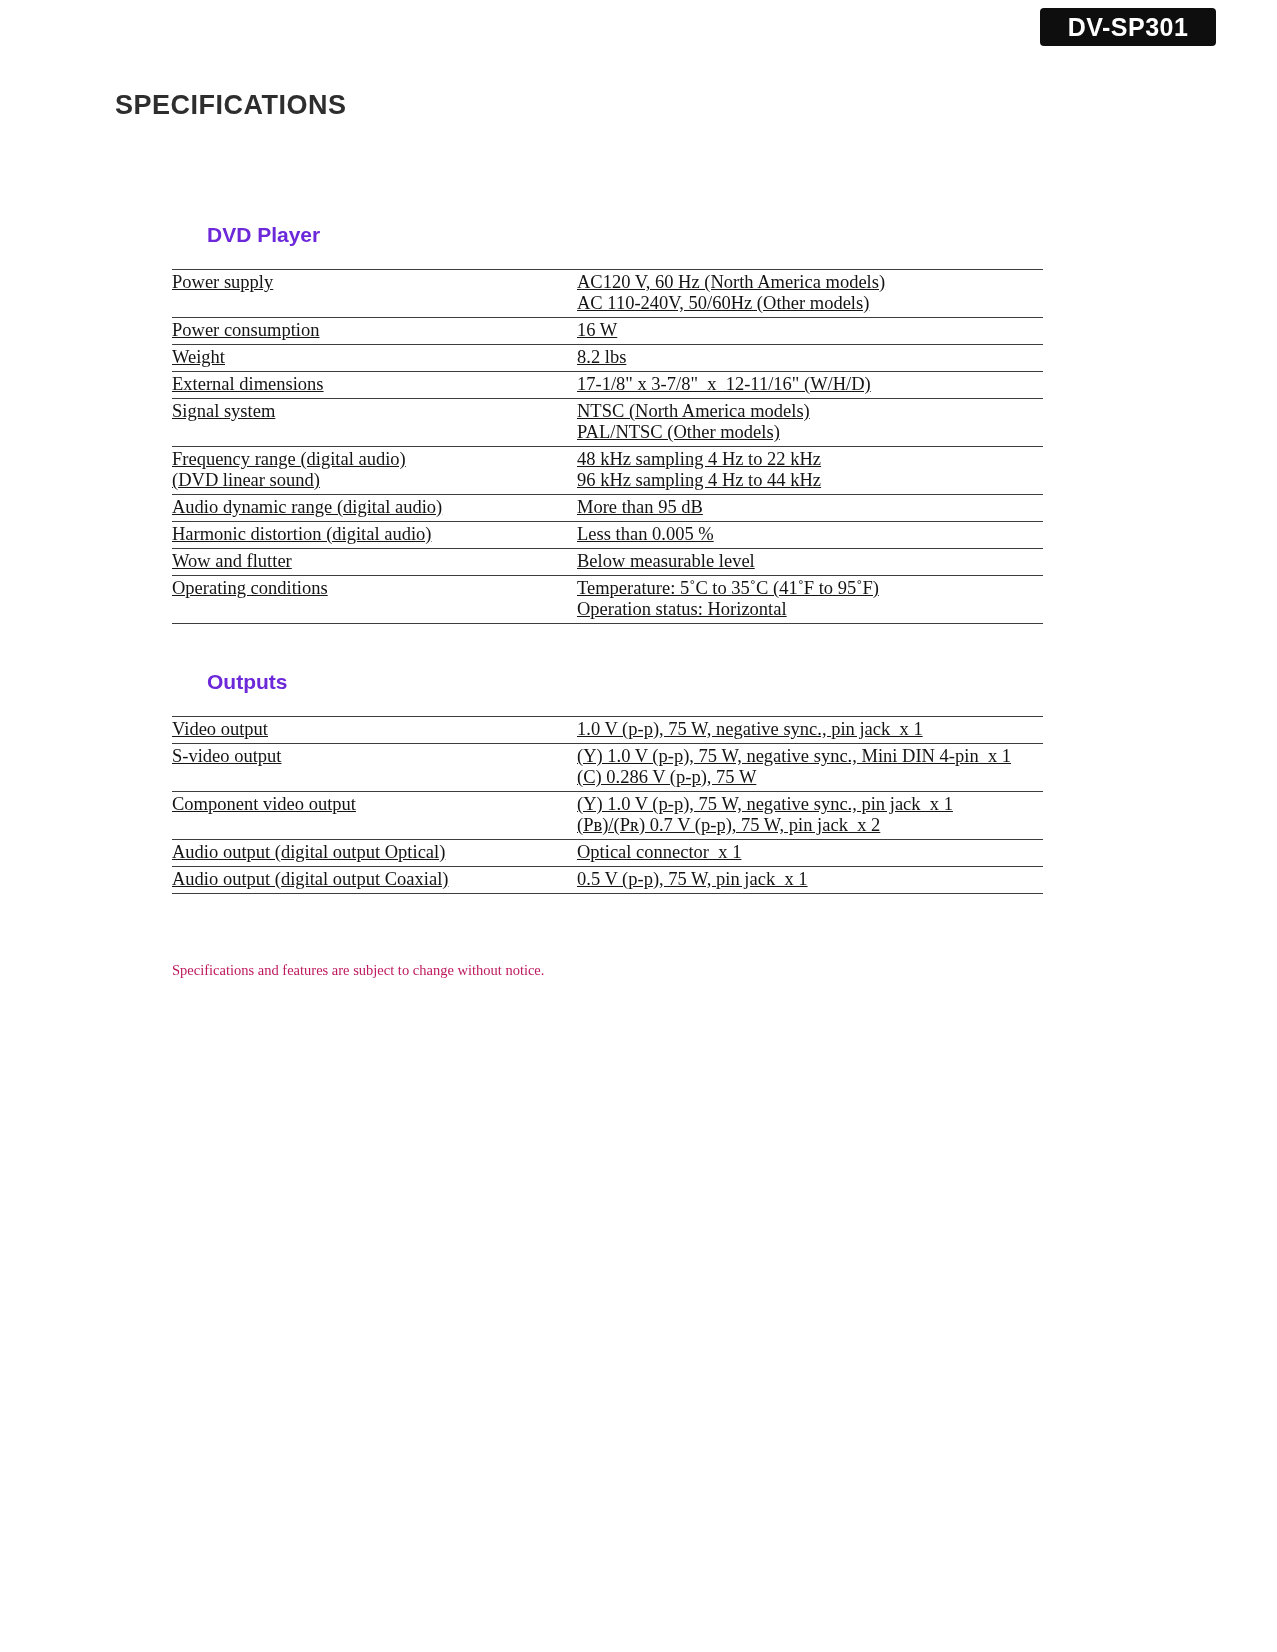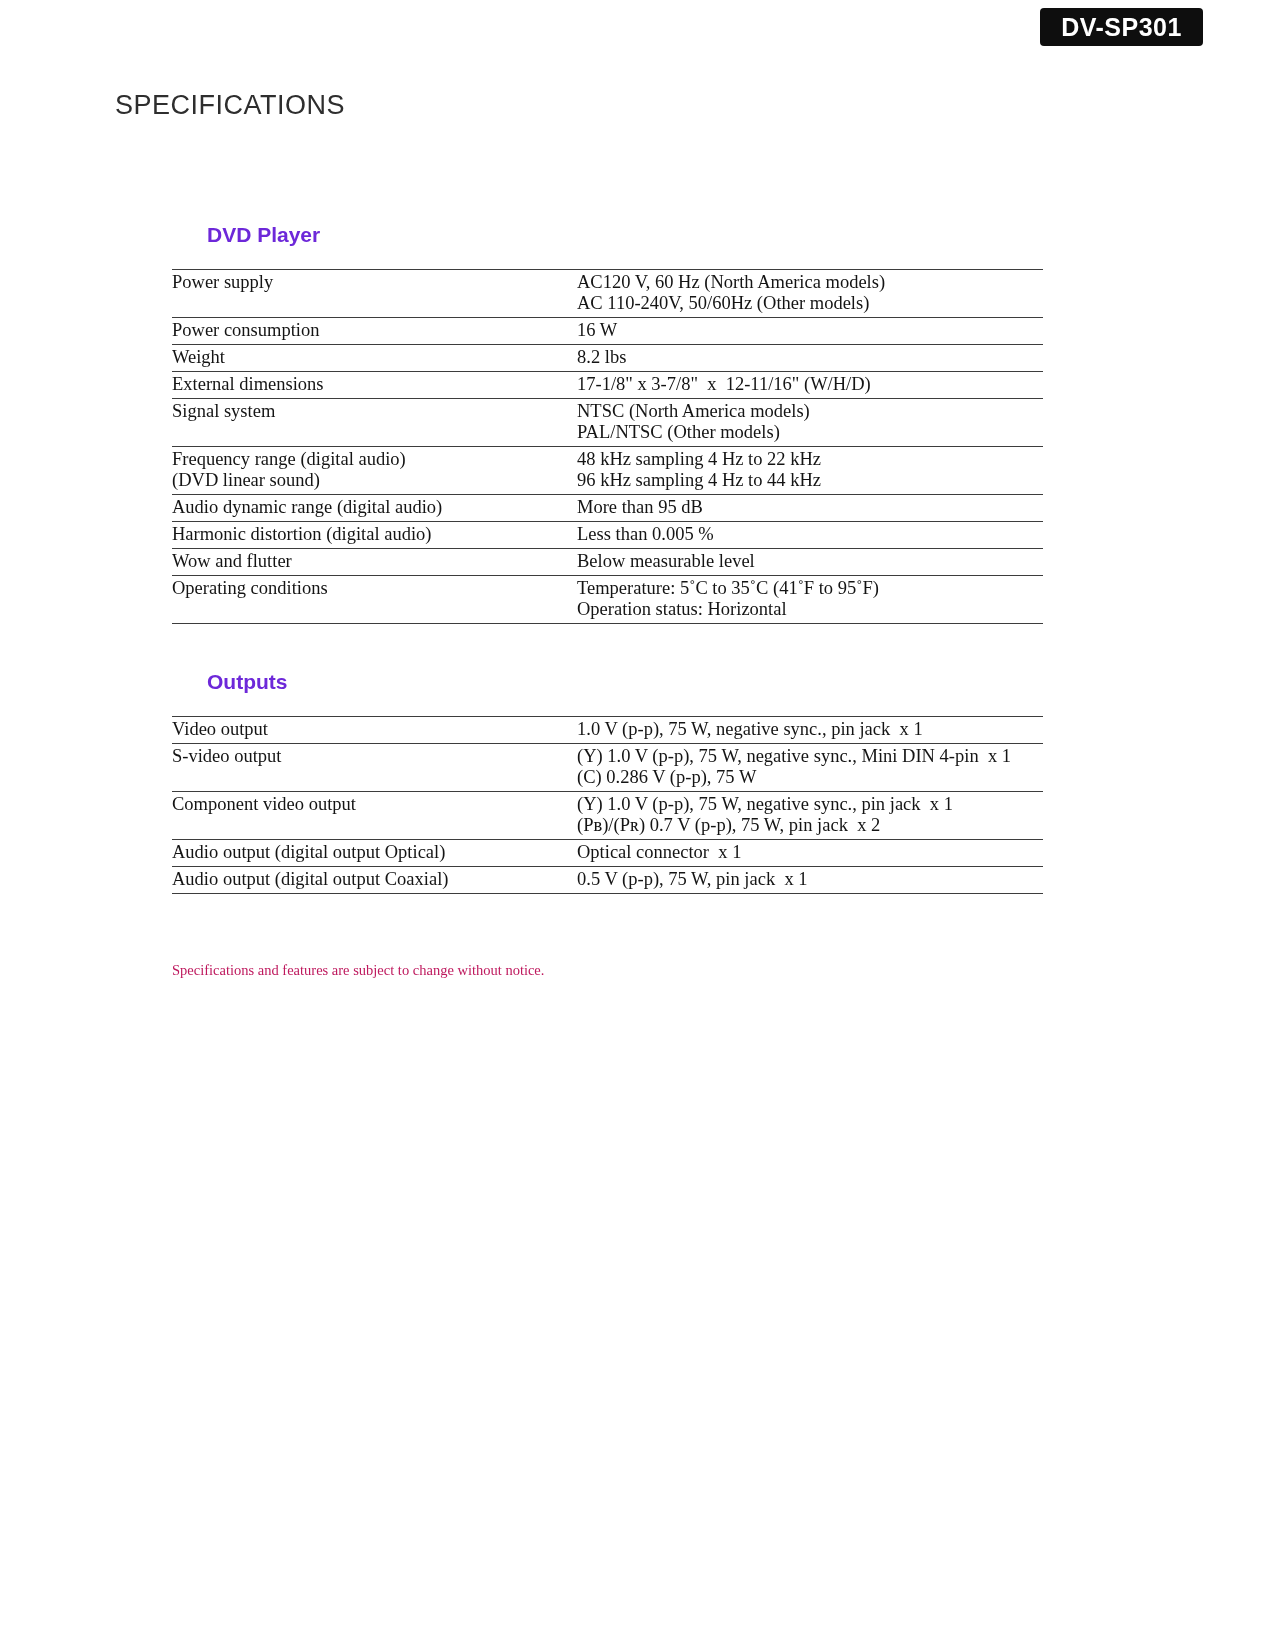--- a/index.html
+++ b/index.html
@@ -11,37 +11,37 @@
     width: 1277px;
     height: 1652px;
     position: relative;
     font-family: "Liberation Serif", "DejaVu Serif", serif;
     color: #161616;
   }
   .model-badge {
     position: absolute;
     top: 8px;
     left: 1040px;
-    width: 163px;
+    width: 176px;
     height: 38px;
     background: #0e0e0e;
     color: #ffffff;
     font-family: "Liberation Sans", "DejaVu Sans", sans-serif;
     font-weight: bold;
     font-size: 25px;
     line-height: 38px;
     text-align: center;
     letter-spacing: 0.5px;
     border-radius: 4px;
   }
   .page-title {
     margin: 0;
     padding: 90px 0 0 115px;
     font-family: "Liberation Sans", "DejaVu Sans", sans-serif;
-    font-weight: normal;
+    font-weight: bold;
     font-size: 27px;
     line-height: 30px;
     color: #2e2e2e;
     letter-spacing: 0.5px;
   }
   .section-title {
     margin: 0;
     padding: 0 0 0 207px;
     font-family: "Liberation Sans", "DejaVu Sans", sans-serif;
     font-weight: bold;
@@ -51,21 +51,21 @@
   }
   .spec-section:first-of-type .section-title { margin-top: 103px; }
   .spec-section + .spec-section .section-title { margin-top: 46px; }
   .spec-table {
     border-collapse: collapse;
     table-layout: fixed;
     width: 871px;
     margin: 22px 0 0 172px;
     border-bottom: 1px solid #3d3d3d;
   }
-  .spec-table tr { border-top: 1px solid #3d3d3d; }
+  .spec-table tr { border-top: 1px solid #3d3d3d; text-decoration: underline; }
   .spec-table td {
     vertical-align: top;
     padding: 2px 0 3px 0;
     font-size: 18.5px;
     line-height: 21px;
     color: #141414;
   }
   .spec-table td.col-label { width: 393px; padding-right: 12px; }
   .line { white-space: pre-wrap; }
   .footer-note {

